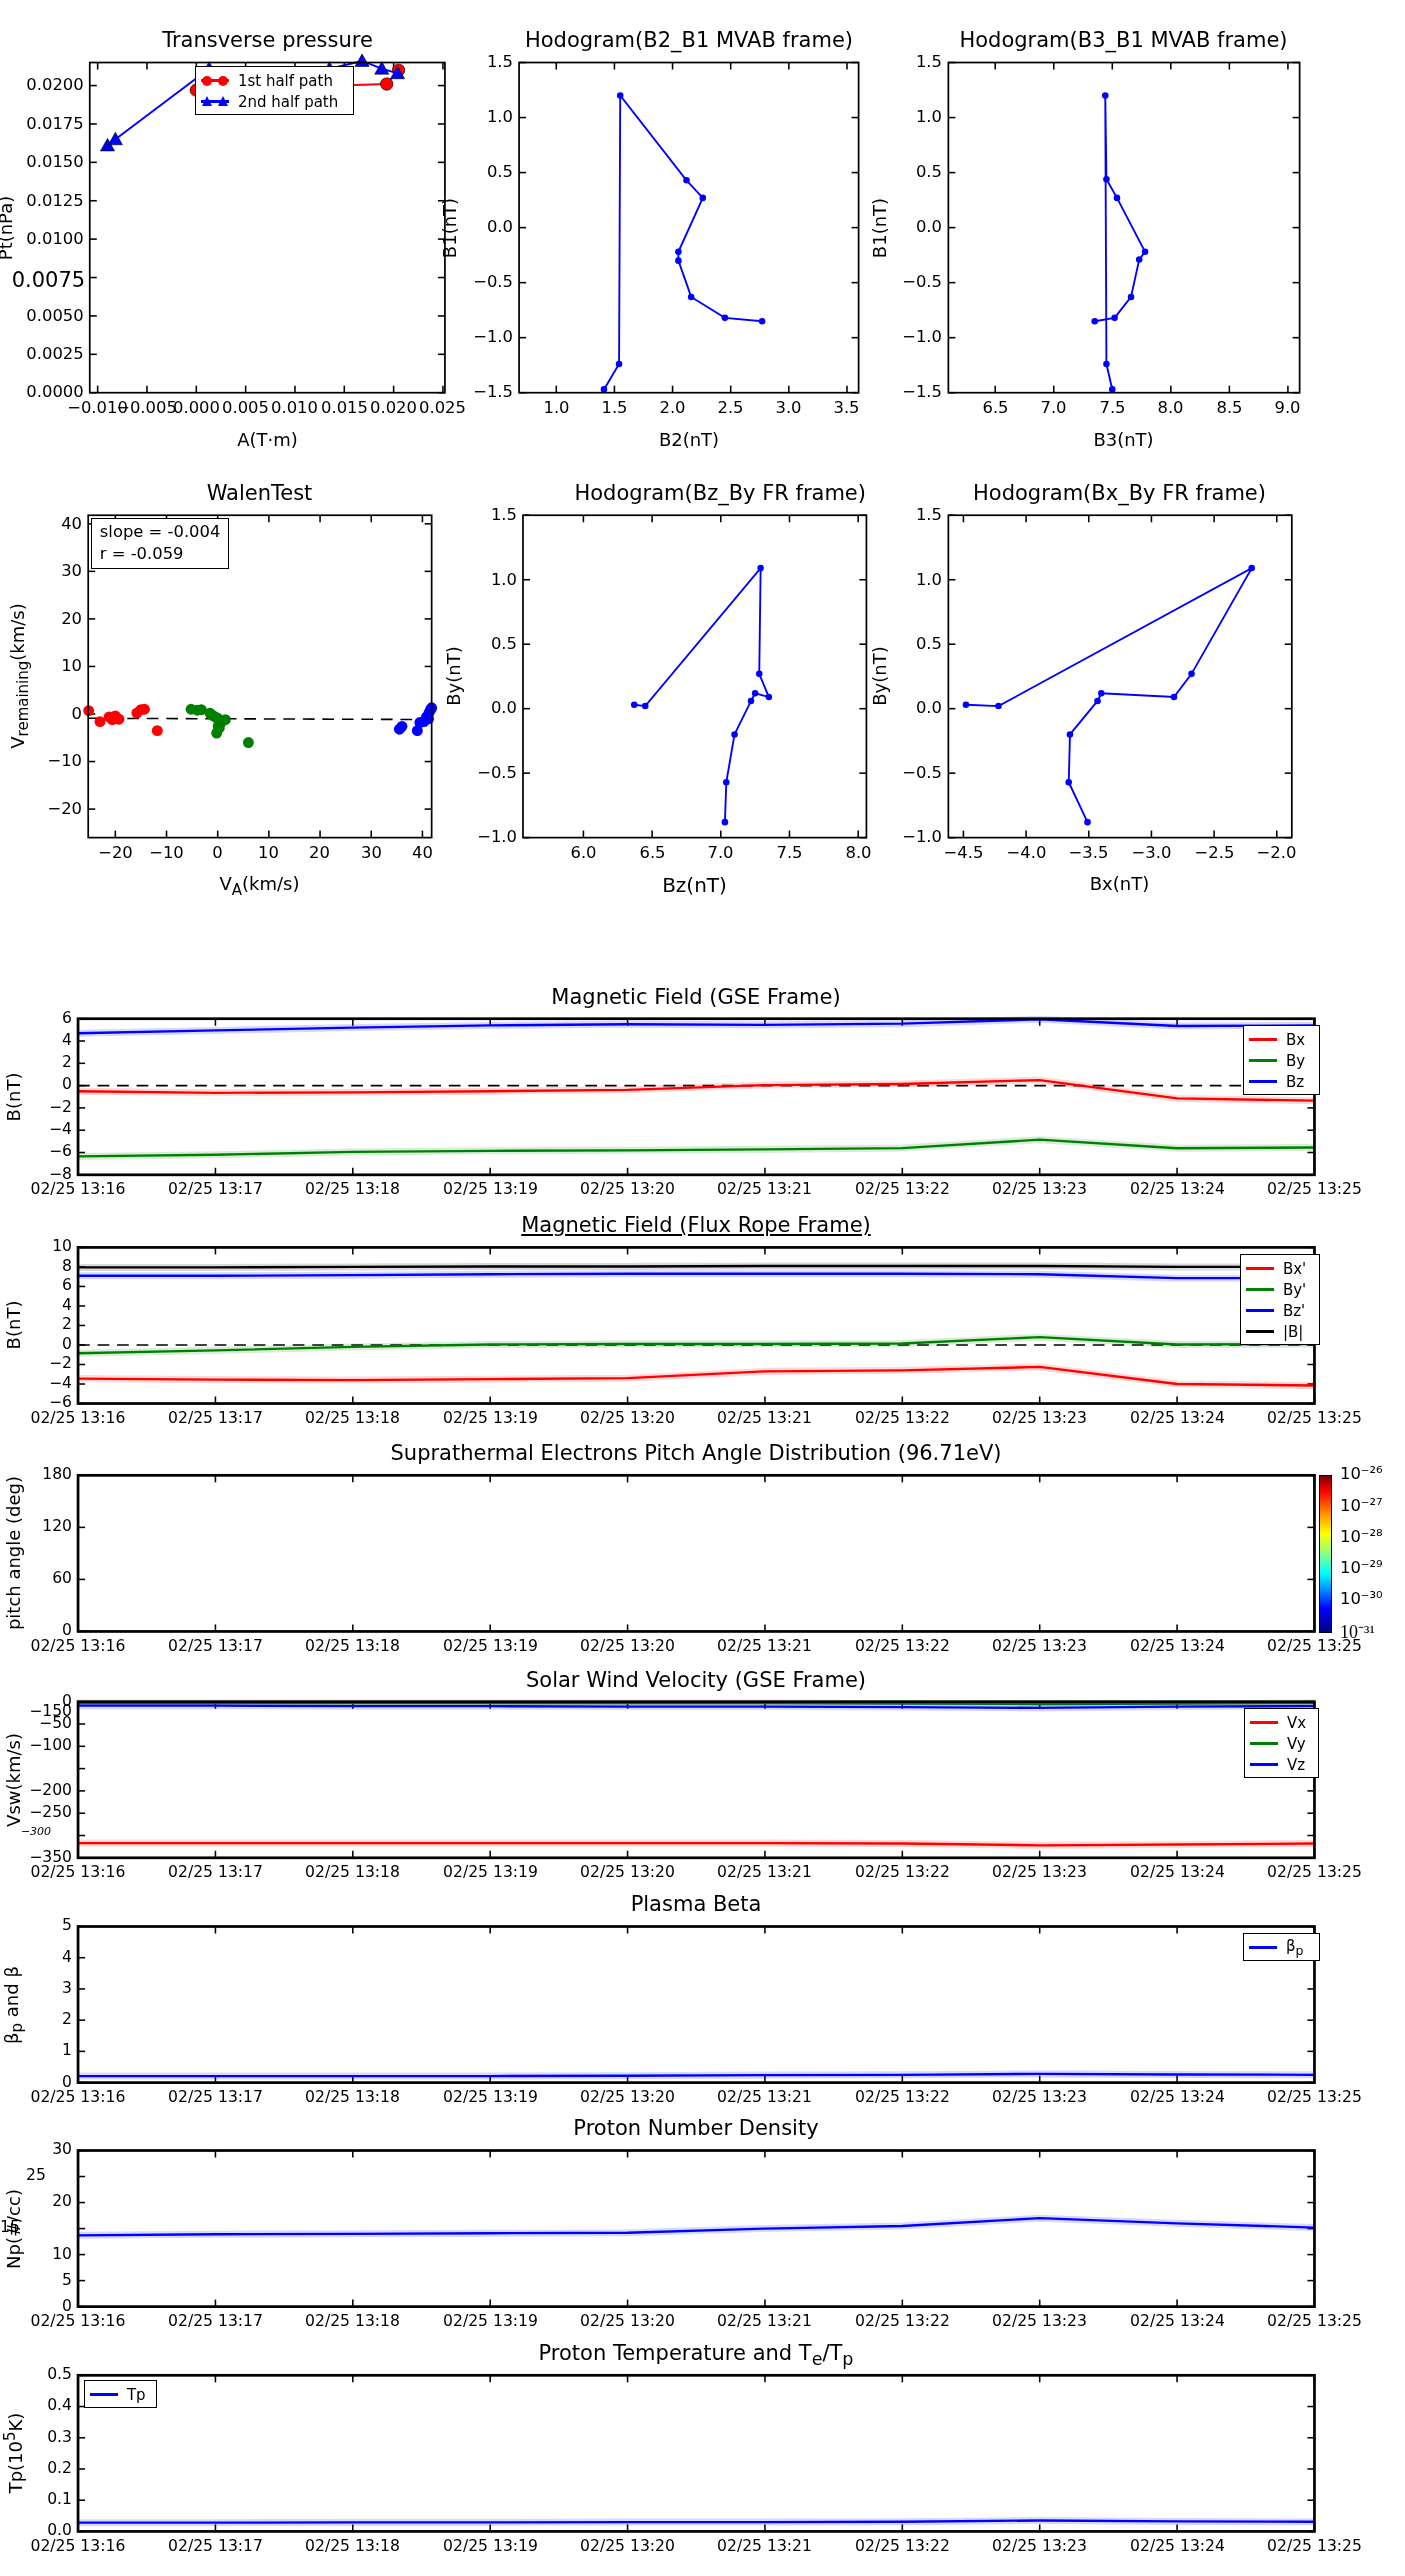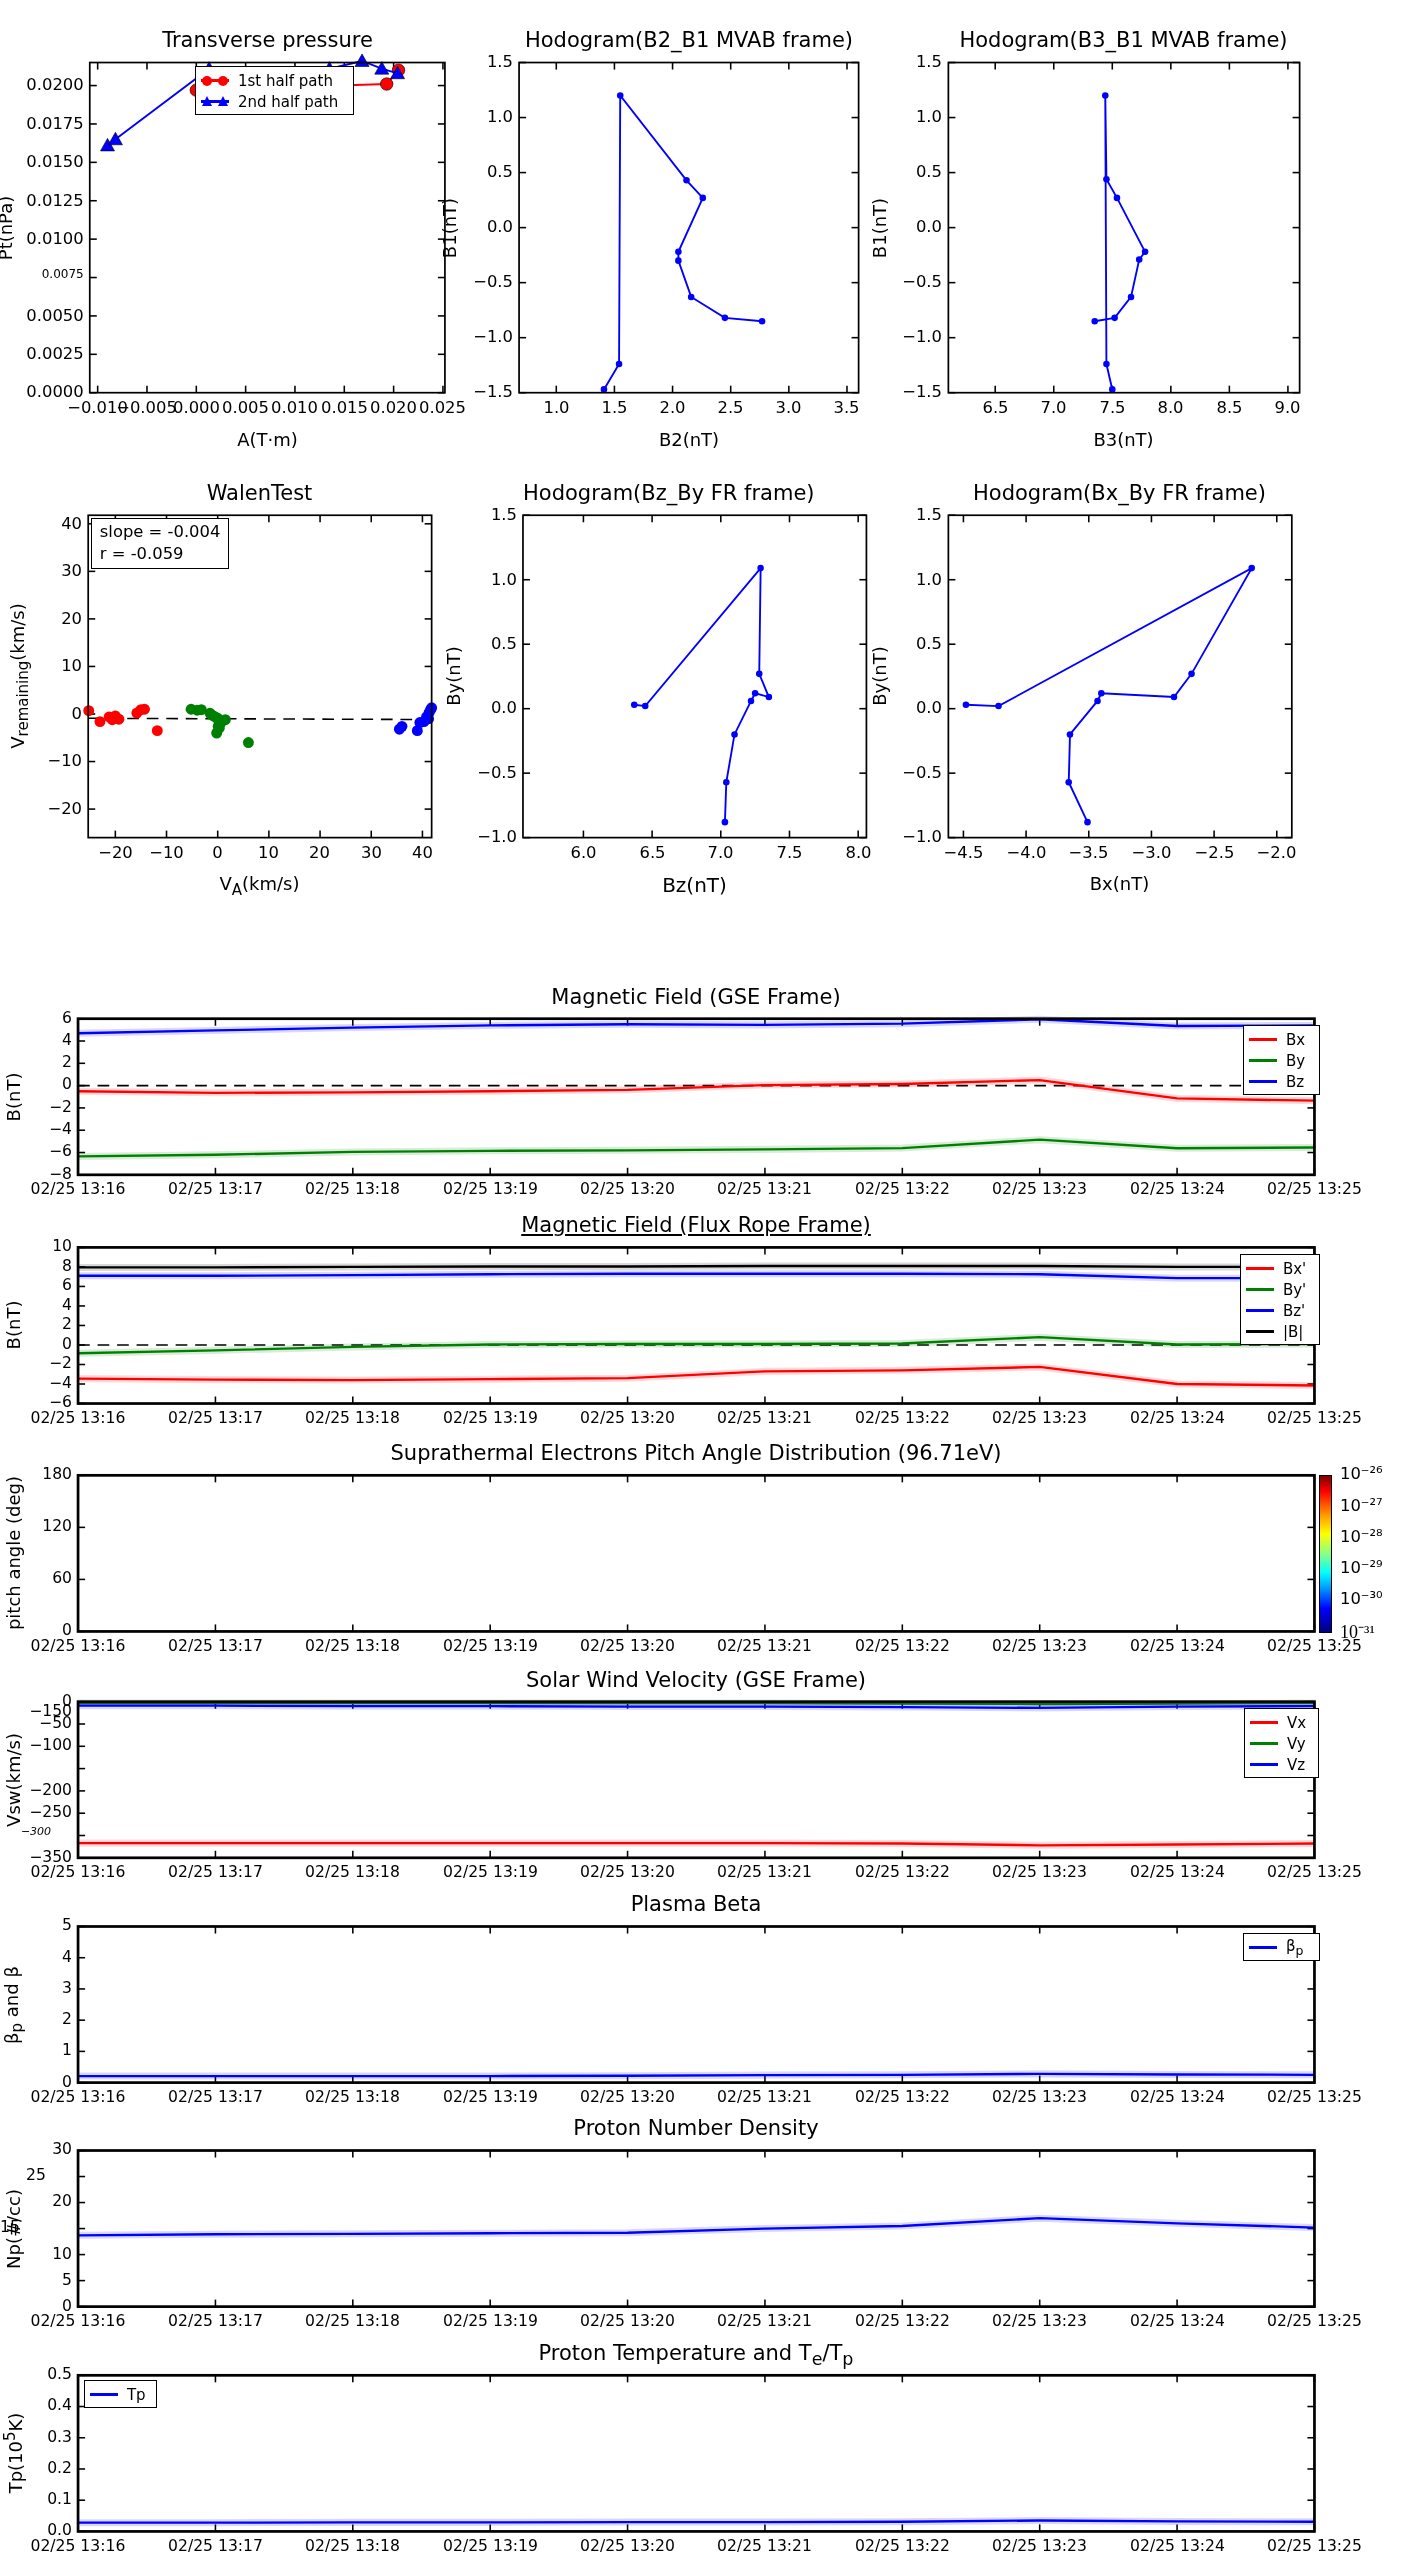--- a/index.html
+++ b/index.html
@@ -561,21 +561,21 @@
       <div class="lbl" style="left: 92px; top: 398px; width: 109px; text-align: center; font-size: 16.4px;">−0.005</div>
       <div class="lbl" style="left: 142px; top: 398px; width: 109px; text-align: center; font-size: 16.4px;">0.000</div>
       <div class="lbl" style="left: 191px; top: 398px; width: 109px; text-align: center; font-size: 16.4px;">0.005</div>
       <div class="lbl" style="left: 240px; top: 398px; width: 109px; text-align: center; font-size: 16.4px;">0.010</div>
       <div class="lbl" style="left: 290px; top: 398px; width: 109px; text-align: center; font-size: 16.4px;">0.015</div>
       <div class="lbl" style="left: 339px; top: 398px; width: 109px; text-align: center; font-size: 16.4px;">0.020</div>
       <div class="lbl" style="left: 388px; top: 398px; width: 109px; text-align: center; font-size: 16.4px;">0.025</div>
       <div class="lbl" style="left: 11.7px; top: 382px; width: 72px; text-align: right; font-size: 16.4px;">0.0000</div>
       <div class="lbl" style="left: 11.7px; top: 344px; width: 72px; text-align: right; font-size: 16.4px;">0.0025</div>
       <div class="lbl" style="left: 11.7px; top: 306px; width: 72px; text-align: right; font-size: 16.4px;">0.0050</div>
-      <div class="lbl" style="left: 11.7px; top: 267px; width: 72px; text-align: right; font-size: 12px;">0.0075</div>
+      <div class="lbl" style="left: 11.7px; top: 267px; width: 72px; text-align: right; font-size: 21px;">0.0075</div>
       <div class="lbl" style="left: 11.7px; top: 229px; width: 72px; text-align: right; font-size: 16.4px;">0.0100</div>
       <div class="lbl" style="left: 11.7px; top: 191px; width: 72px; text-align: right; font-size: 16.4px;">0.0125</div>
       <div class="lbl" style="left: 11.7px; top: 152px; width: 72px; text-align: right; font-size: 16.4px;">0.0150</div>
       <div class="lbl" style="left: 11.7px; top: 114px; width: 72px; text-align: right; font-size: 16.4px;">0.0175</div>
       <div class="lbl" style="left: 11.7px; top: 75px; width: 72px; text-align: right; font-size: 16.4px;">0.0200</div>
       <div class="lbl" style="left: 90px; top: 27px; width: 355px; text-align: center; font-size: 21px;">Transverse pressure</div>
       <div class="lbl" style="left: 90px; top: 429px; width: 355px; text-align: center; font-size: 18px;">A(T·m)</div>
       <div class="lbl rot" style="left: 6.2px; top: 228px; font-size: 18px; white-space: nowrap;">Pt(nPa)</div>
       <div class="legend" style="left: 195px; top: 66px; width: 148px;">
         <div class="lrow">
@@ -652,21 +652,21 @@
       <div class="lbl" style="left: 598px; top: 843px; width: 109px; text-align: center; font-size: 16.4px;">6.5</div>
       <div class="lbl" style="left: 666px; top: 843px; width: 109px; text-align: center; font-size: 16.4px;">7.0</div>
       <div class="lbl" style="left: 735px; top: 843px; width: 109px; text-align: center; font-size: 16.4px;">7.5</div>
       <div class="lbl" style="left: 804px; top: 843px; width: 109px; text-align: center; font-size: 16.4px;">8.0</div>
       <div class="lbl" style="left: 445px; top: 827px; width: 72px; text-align: right; font-size: 16.4px;">−1.0</div>
       <div class="lbl" style="left: 445px; top: 763px; width: 72px; text-align: right; font-size: 16.4px;">−0.5</div>
       <div class="lbl" style="left: 445px; top: 698px; width: 72px; text-align: right; font-size: 16.4px;">0.0</div>
       <div class="lbl" style="left: 445px; top: 634px; width: 72px; text-align: right; font-size: 16.4px;">0.5</div>
       <div class="lbl" style="left: 445px; top: 570px; width: 72px; text-align: right; font-size: 16.4px;">1.0</div>
       <div class="lbl" style="left: 445px; top: 505px; width: 72px; text-align: right; font-size: 16.4px;">1.5</div>
-      <div class="lbl" style="left: 523px; top: 480px; width: 343px; text-align: left; font-size: 21px;">Hodogram(Bz_By FR frame)</div>
+      <div class="lbl" style="left: 523px; top: 480px; width: 343px; text-align: right; font-size: 21px;">Hodogram(Bz_By FR frame)</div>
       <div class="lbl" style="left: 523px; top: 873px; width: 343px; text-align: center; font-size: 20px;">Bz(nT)</div>
       <div class="lbl rot" style="left: 454px; top: 676px; font-size: 18px; white-space: nowrap;">By(nT)</div>
       <div class="lbl" style="left: 909px; top: 843px; width: 109px; text-align: center; font-size: 16.4px;">−4.5</div>
       <div class="lbl" style="left: 972px; top: 843px; width: 109px; text-align: center; font-size: 16.4px;">−4.0</div>
       <div class="lbl" style="left: 1034px; top: 843px; width: 109px; text-align: center; font-size: 16.4px;">−3.5</div>
       <div class="lbl" style="left: 1097px; top: 843px; width: 109px; text-align: center; font-size: 16.4px;">−3.0</div>
       <div class="lbl" style="left: 1160px; top: 843px; width: 109px; text-align: center; font-size: 16.4px;">−2.5</div>
       <div class="lbl" style="left: 1222px; top: 843px; width: 109px; text-align: center; font-size: 16.4px;">−2.0</div>
       <div class="lbl" style="left: 870px; top: 827px; width: 72px; text-align: right; font-size: 16.4px;">−1.0</div>
       <div class="lbl" style="left: 870px; top: 763px; width: 72px; text-align: right; font-size: 16.4px;">−0.5</div>

